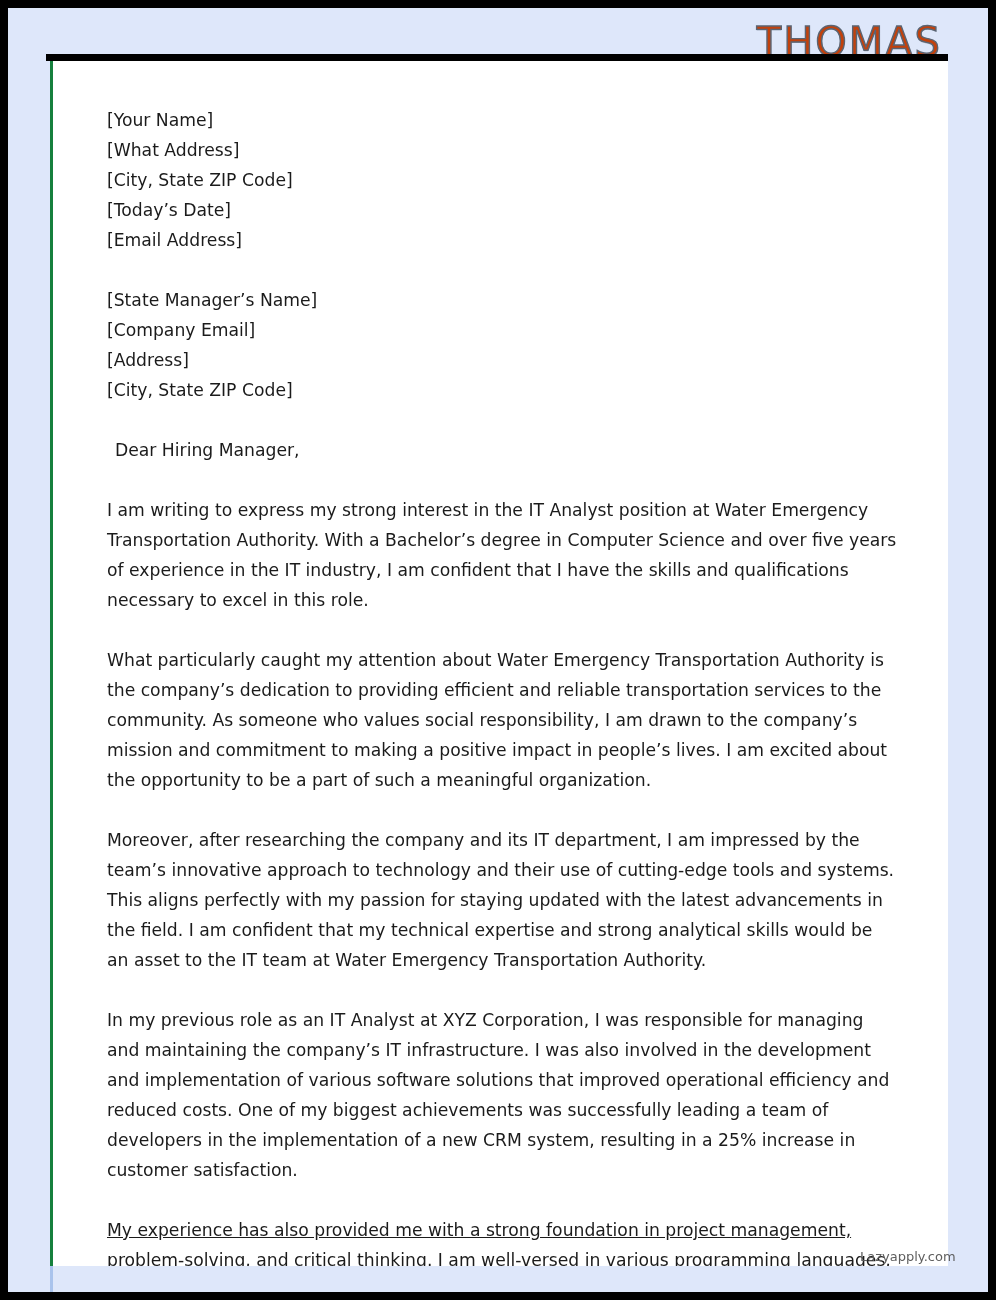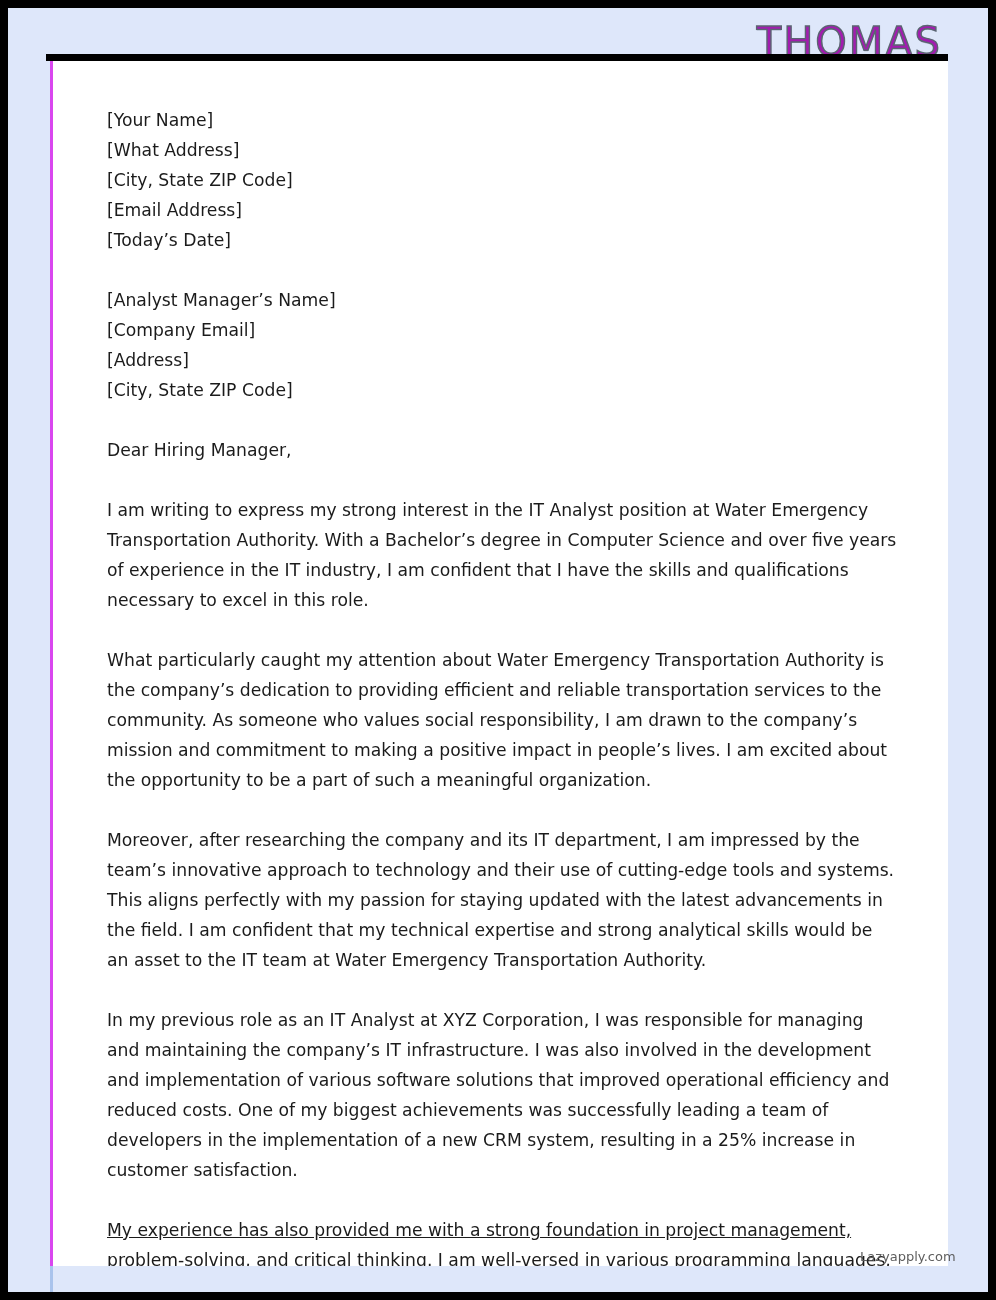--- a/index.html
+++ b/index.html
@@ -48,21 +48,21 @@
   }
 
   
   #page {
     position: absolute;
     left: 42px;
     top: 53px;
     width: 898px;
     height: 1205px;
     background: #ffffff;
-    border-left: 3px solid #d946ef;
+    border-left: 3px solid #15803d;
     box-sizing: border-box;
     overflow: hidden;
   }
 
   
   #page-gap {
     position: absolute;
     left: 42px;
     top: 1258px;
     width: 898px;
@@ -75,21 +75,21 @@
   
   #wordmark {
     position: absolute;
     right: 46px;
     top: 14px;
     font-family: "DejaVu Sans", "Liberation Sans", sans-serif;
     font-size: 40px;
     font-weight: 400;
     letter-spacing: 2px;
     line-height: 1;
-    color: #a21caf;
+    color: #c2410c;
     -webkit-text-stroke: 1.4px #5b6472;
     text-shadow: 0 1px 0 rgba(120,130,145,0.55);
     white-space: nowrap;
   }
 
   
   #letter {
     position: absolute;
     left: 54px;
     top: 44px;
@@ -99,21 +99,21 @@
     line-height: 30px;
   }
 
   .addr-block {
     margin: 0 0 30px 0;
   }
   .addr-line {
     white-space: nowrap;
   }
   .salutation {
-    margin: 0 0 30px 0;
+    margin: 0 0 30px 8px;
   }
   .para {
     margin: 0 0 30px 0;
     text-align: left;
   }
   .para:last-child {
     margin-bottom: 0;
     text-decoration: underline;
   }
 
@@ -143,26 +143,26 @@
     <div id="page-gap"></div>
 
     <div id="page">
 
       <div id="letter">
 
         <div class="addr-block">
           <div class="addr-line">[Your Name]</div>
           <div class="addr-line">[What Address]</div>
           <div class="addr-line">[City, State ZIP Code]</div>
+          <div class="addr-line">[Today’s Date]</div>
           <div class="addr-line">[Email Address]</div>
-          <div class="addr-line">[Today’s Date]</div>
         </div>
 
         <div class="addr-block">
-          <div class="addr-line">[Analyst Manager’s Name]</div>
+          <div class="addr-line">[State Manager’s Name]</div>
           <div class="addr-line">[Company Email]</div>
           <div class="addr-line">[Address]</div>
           <div class="addr-line">[City, State ZIP Code]</div>
         </div>
 
         <div class="salutation">Dear Hiring Manager,</div>
 
         <p class="para">I am writing to express my strong interest in the IT Analyst position at Water Emergency Transportation Authority. With a Bachelor’s degree in Computer Science and over five years of experience in the IT industry, I am confident that I have the skills and qualifications necessary to excel in this role.</p>
         <p class="para">What particularly caught my attention about Water Emergency Transportation Authority is the company’s dedication to providing efficient and reliable transportation services to the community. As someone who values social responsibility, I am drawn to the company’s mission and commitment to making a positive impact in people’s lives. I am excited about the opportunity to be a part of such a meaningful organization.</p>
         <p class="para">Moreover, after researching the company and its IT department, I am impressed by the team’s innovative approach to technology and their use of cutting-edge tools and systems. This aligns perfectly with my passion for staying updated with the latest advancements in the field. I am confident that my technical expertise and strong analytical skills would be an asset to the IT team at Water Emergency Transportation Authority.</p>

